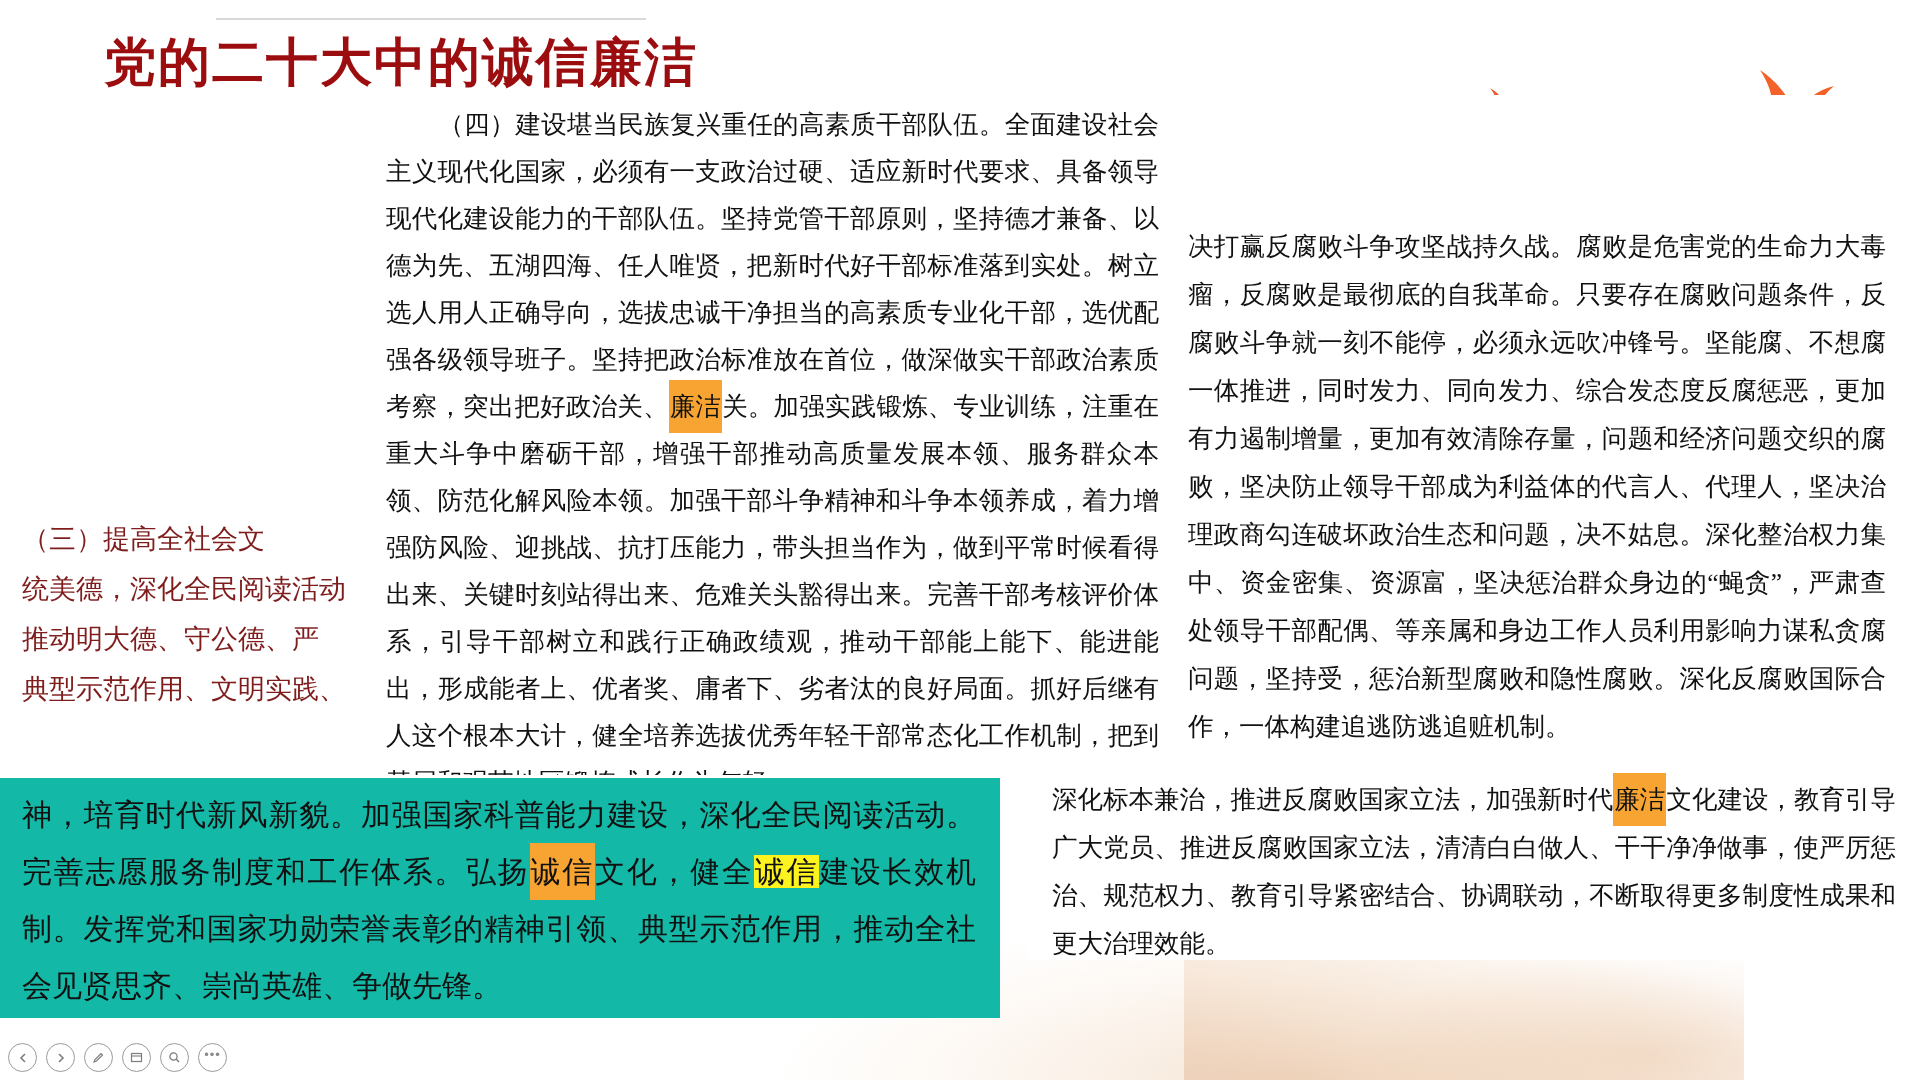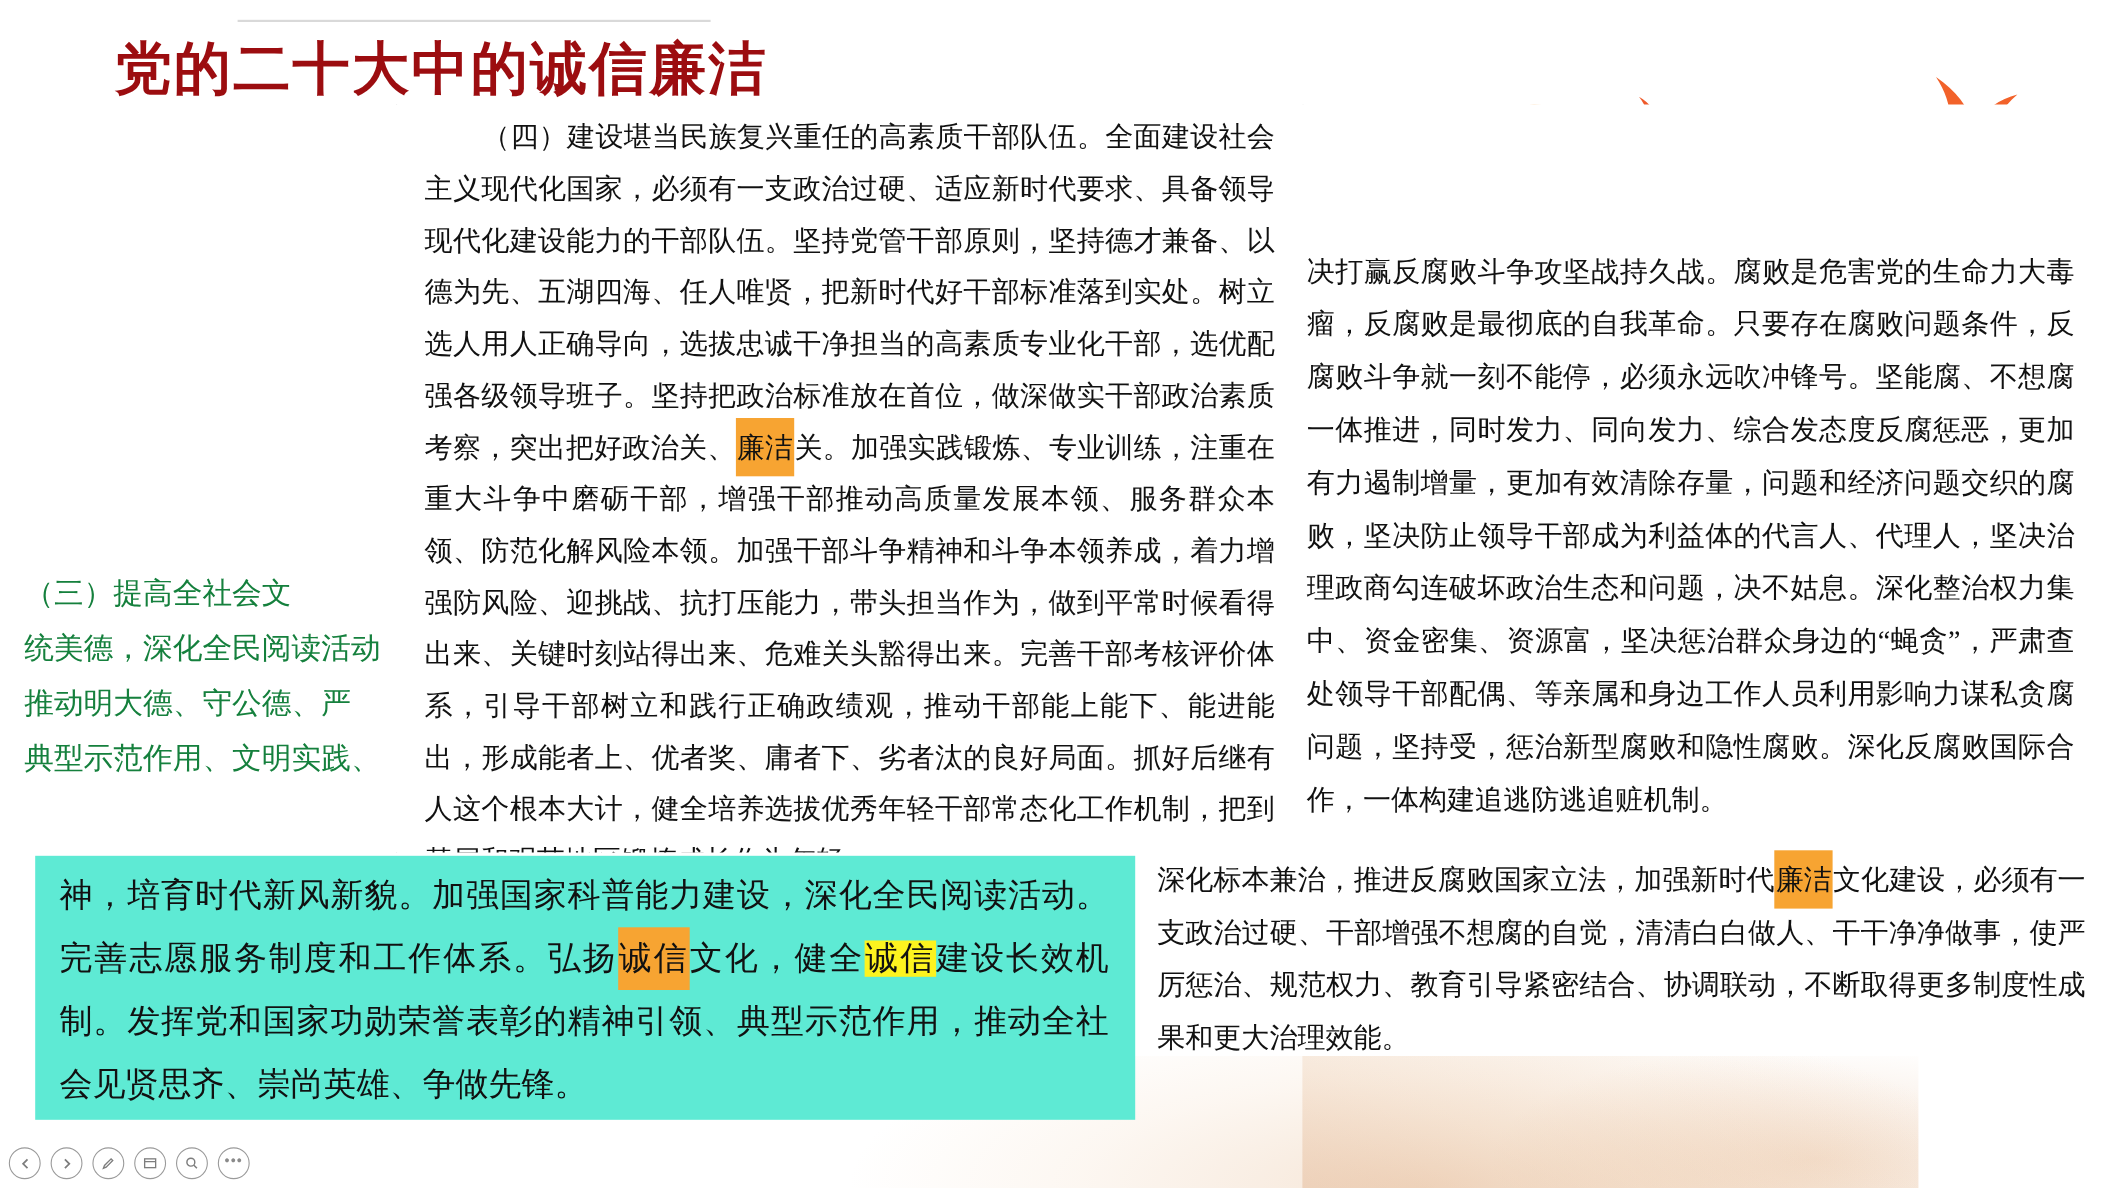--- a/index.html
+++ b/index.html
@@ -75,21 +75,21 @@
     left: 0px;
     top: 500px;
     width: 360px;
     height: 290px;
     background: #ffffff;
   }
   .left-col .txt {
     font-family: "Liberation Serif", serif;
     font-size: 27px;
     line-height: 50px;
-    color: #15803d;
+    color: #7f1d1d;
     padding: 14px 10px 0 22px;
     text-align: justify;
   }
 
   
   .center-col {
     position: absolute;
     left: 360px;
     top: 95px;
     width: 825px;
@@ -133,22 +133,21 @@
     text-align: justify;
   }
 
   
   .bottom-strip {
     position: absolute;
     left: 0;
     top: 778px;
     width: 1000px;
     height: 240px;
-    background: #5eead4;
-    margin-left: 32px;
+    background: #14b8a6;
   }
   .bottom-strip .txt {
     font-family: "Liberation Serif", serif;
     font-size: 30px;
     line-height: 57px;
     color: #111111;
     padding: 8px 24px 0 22px;
     text-align: justify;
   }
 
@@ -266,21 +265,21 @@
     <div class="txt">
       <div>（三）提高全社会文</div>
       <div>统美德，深化全民阅读活动</div>
       <div>推动明大德、守公德、严</div>
       <div>典型示范作用、文明实践、</div>
     </div>
   </div>
 
   <div class="bottom-right">
     <div class="txt">
-      <span>深化标本兼治，推进反腐败国家立法，加强新时代</span><span class="hl-orange">廉洁</span><span>文化建设，必须有一支政治过硬、干部增强不想腐的自觉，清清白白做人、干干净净做事，使严厉惩治、规范权力、教育引导紧密结合、协调联动，不断取得更多制度性成果和更大治理效能。</span>
+      <span>深化标本兼治，推进反腐败国家立法，加强新时代</span><span class="hl-orange">廉洁</span><span>文化建设，教育引导广大党员、推进反腐败国家立法，清清白白做人、干干净净做事，使严厉惩治、规范权力、教育引导紧密结合、协调联动，不断取得更多制度性成果和更大治理效能。</span>
     </div>
   </div>
 
   <div class="bottom-strip">
     <div class="txt">
       <span>神，培育时代新风新貌。加强国家科普能力建设，深化全民阅读活动。完善志愿服务制度和工作体系。弘扬</span><span class="hl-orange">诚信</span><span>文化，健全</span><span class="hl-yellow">诚信</span><span>建设长效机制。发挥党和国家功勋荣誉表彰的精神引领、典型示范作用，推动全社会见贤思齐、崇尚英雄、争做先锋。</span>
     </div>
   </div>
 
   <div class="toolbar">

